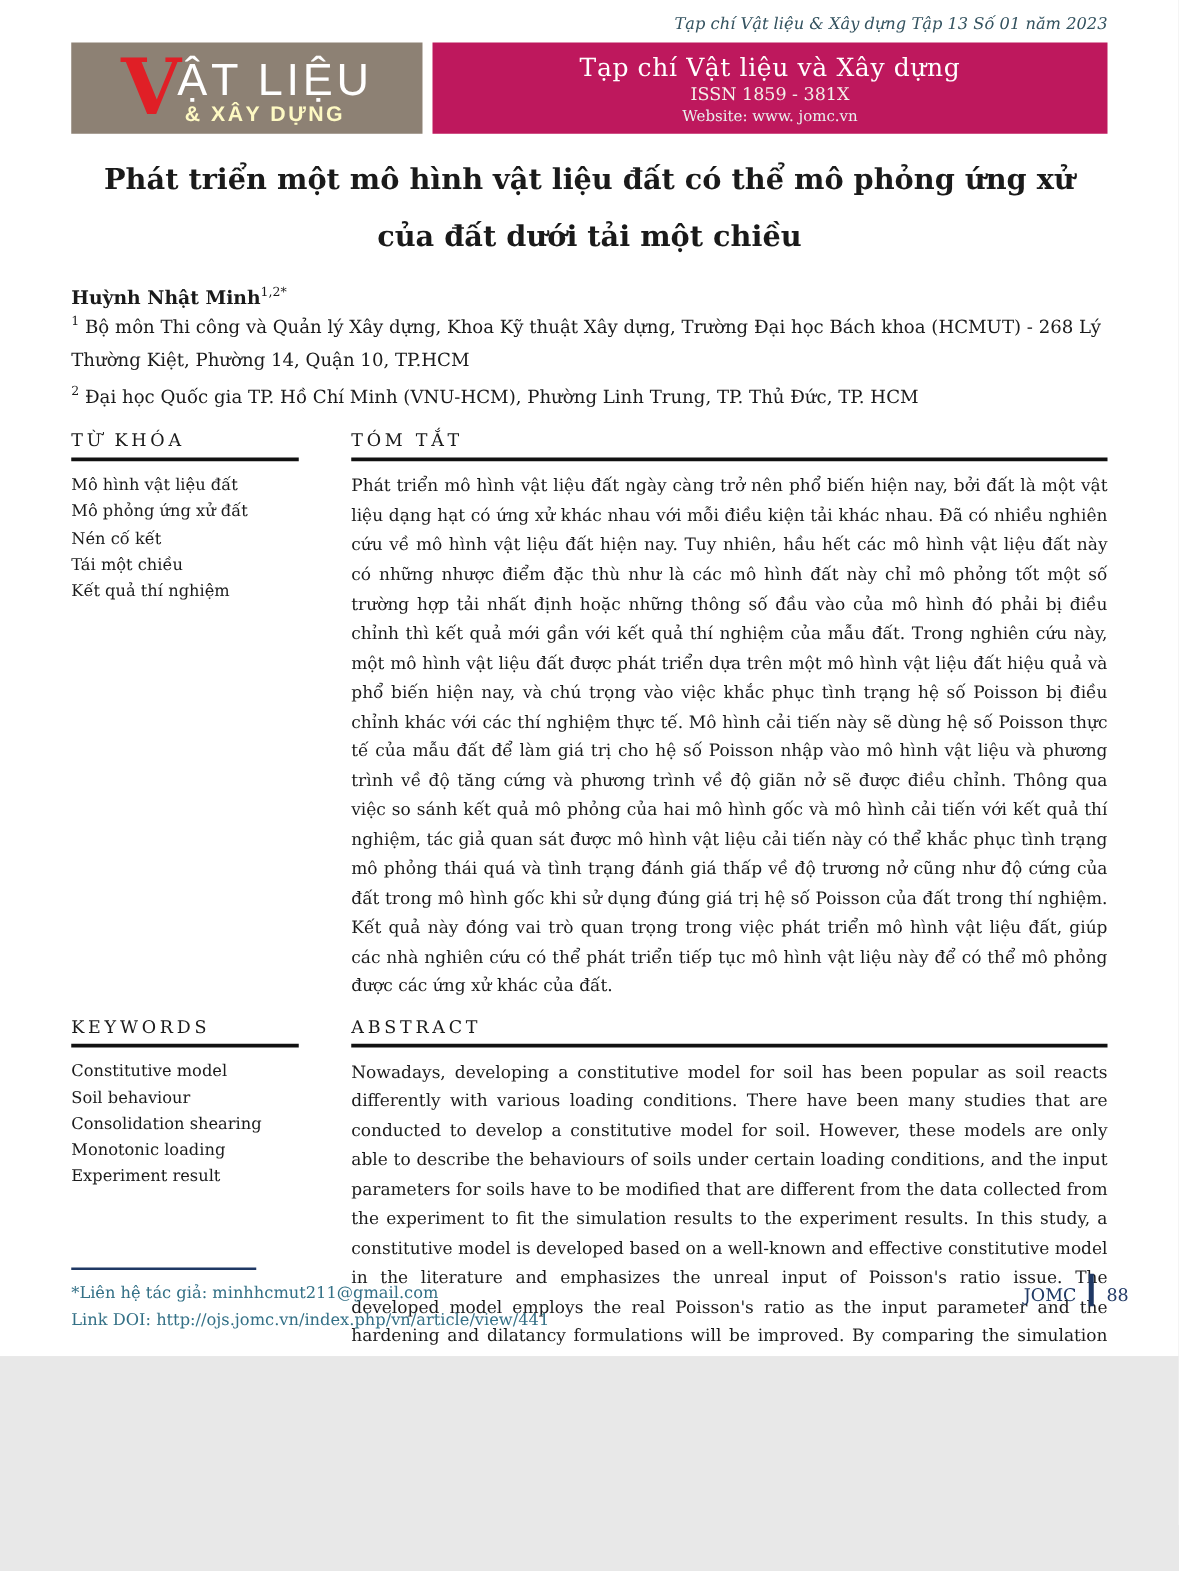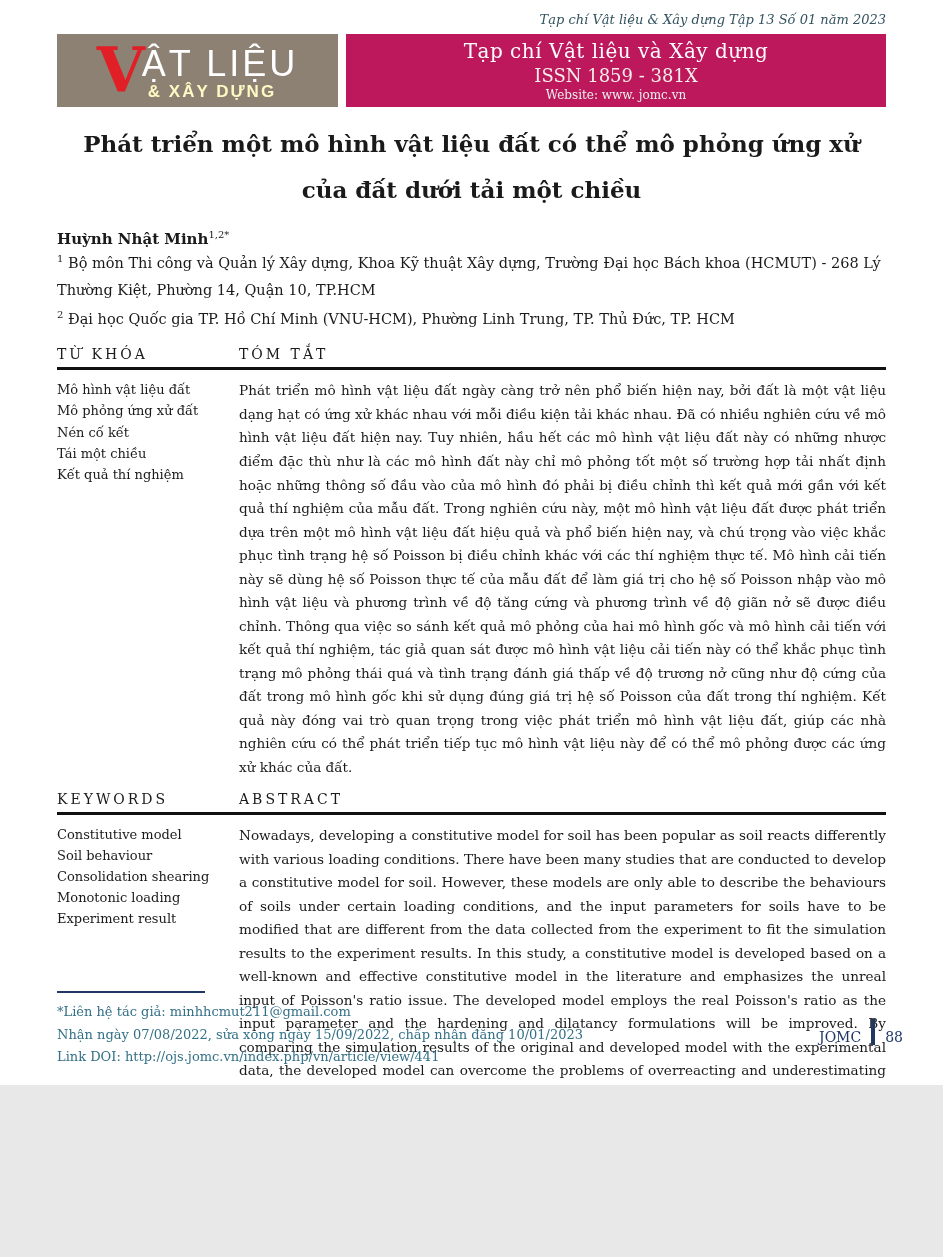--- a/index.html
+++ b/index.html
@@ -52,39 +52,40 @@
   .masthead-bar{
     flex:1;height:73px;
     background:#be185d;
     color:#ffffff;
     text-align:center;
     display:flex;flex-direction:column;justify-content:center;
     gap:2px;
     box-sizing:border-box;
   }
   .masthead-title{font-size:20px;letter-spacing:0.5px;}
-  .masthead-issn{font-size:18px;color:#f3efe9;}
+  .masthead-issn{font-size:14px;color:#f3efe9;}
   .masthead-web{font-size:12px;color:#e9f2ef;}
   
   .article-title{
     text-align:center;
     font-weight:bold;
     font-size:23px;
     line-height:2.0;
     margin-top:14px;
   }
   
   .author-line{margin-top:16px;font-size:15px;font-weight:bold;}
   .author-line sup{font-weight:normal;font-size:10px;}
   .affil{font-size:14.5px;line-height:1.85;margin-top:2px;}
   .affil sup{font-size:10px;}
   
   .ka-grid{
     display:grid;
     grid-template-columns:182px 1fr;
+    column-gap:42px;
     margin-top:14px;
   }
   .col-heading{
     font-size:14px;
     letter-spacing:3px;
     padding-bottom:5px;
     border-bottom:3px solid #111111;
     font-weight:400;
   }
   .kw-list{list-style:none;margin:9px 0 0 0;padding:0;font-size:13px;line-height:1.62;}
@@ -190,21 +191,20 @@
       <div class="col-heading">ABSTRACT</div>
       <div class="abs-text">Nowadays, developing a constitutive model for soil has been popular as soil reacts differently with various loading conditions. There have been many studies that are conducted to develop a constitutive model for soil. However, these models are only able to describe the behaviours of soils under certain loading conditions, and the input parameters for soils have to be modified that are different from the data collected from the experiment to fit the simulation results to the experiment results. In this study, a constitutive model is developed based on a well-known and effective constitutive model in the literature and emphasizes the unreal input of Poisson's ratio issue. The developed model employs the real Poisson's ratio as the input parameter and the hardening and dilatancy formulations will be improved. By comparing the simulation results of the original and developed model with the experimental data, the developed model can overcome the problems of overreacting and underestimating the hardening and dilatancy parameters when inputting the real value of Poisson's ratio. This result plays a significant role in developing a constitutive model and contributes to the research field a developed model so that researchers can continue to develop this model to describe soil behaviours.</div>
     </div>
   </div>
 
   <hr class="body-rule">
 
   <div class="footnote-block">
     <hr class="footnote-rule">
     <div>*Liên hệ tác giả: minhhcmut211@gmail.com</div>
-    <div>Nhận ngày 07/08/2022, sửa xong ngày 15/09/2022, chấp nhận đăng 10/01/2023</div>
     <div>Link DOI: http://ojs.jomc.vn/index.php/vn/article/view/441</div>
   </div>
 
   <div class="page-tag">
     <span>JOMC</span>
     <span class="vbar"></span>
     <span>88</span>
   </div>
 
 </div>

